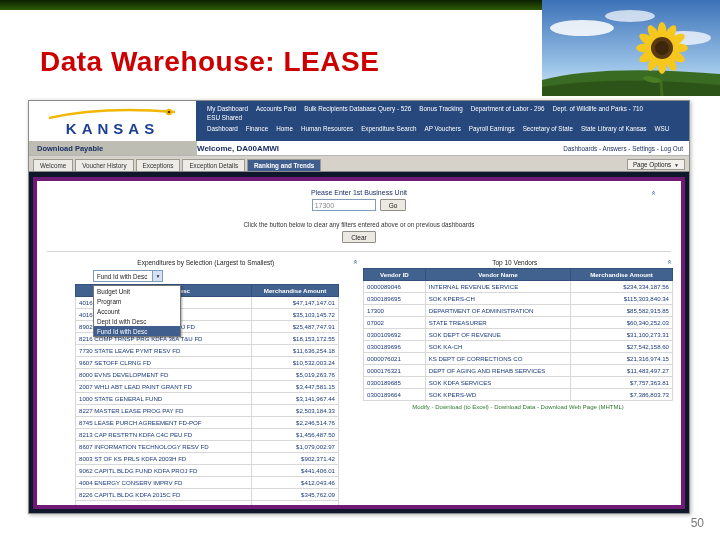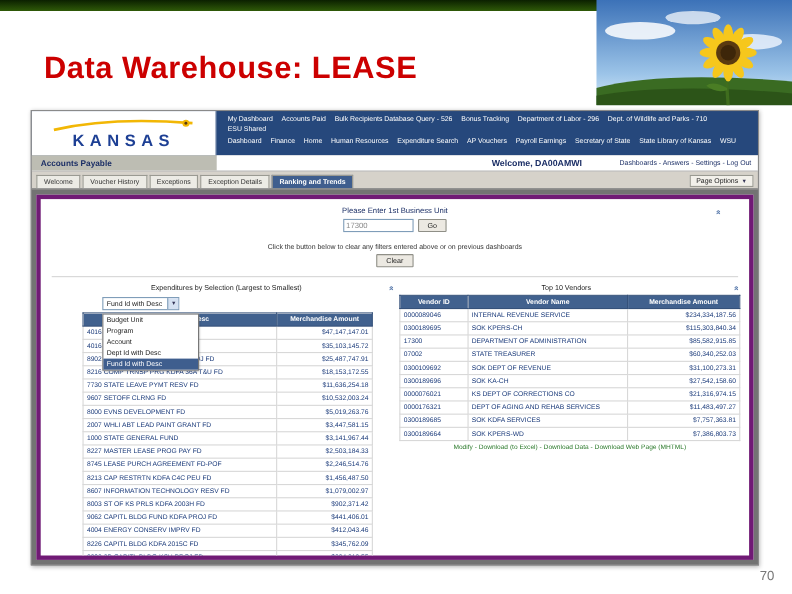--- a/index.html
+++ b/index.html
@@ -5,35 +5,35 @@
   *{margin:0;padding:0;box-sizing:border-box}
   html,body{width:720px;height:540px}
   body{position:relative;background:#ffffff;font-family:"Liberation Sans",sans-serif;overflow:hidden}
 
   .top-strip{position:absolute;left:0;top:0;width:720px;height:10px;
     background:linear-gradient(to bottom,#0b2000,#2f5a08)}
   .sunflower{position:absolute;right:0;top:0;width:178px;height:96px;z-index:2;overflow:hidden}
   .slide-title{position:absolute;left:40px;top:46px;font-size:28px;font-weight:bold;color:#cc0000;letter-spacing:.5px}
   .page-number{position:absolute;right:16px;bottom:10px;font-size:12px;color:#777}
 
-  .app{position:absolute;left:28px;top:100px;width:662px;height:414px;background:#737373;
+  .app{position:absolute;left:28px;top:100px;width:662px;height:414px;background:#0f172a;
     border:1px solid #8a8a8a;box-shadow:1px 1px 4px rgba(0,0,0,.3);font-size:7px;color:#222}
 
   .nav{position:relative;height:40px;background:#26487c}
   .logo{position:absolute;left:0;top:0;width:168px;height:40px;background:#fff;border-right:1px solid #26487c;
     display:flex;align-items:flex-end;justify-content:center;padding-bottom:4px}
   .logo-text{font-size:15px;font-weight:bold;color:#1d3f94;letter-spacing:5px}
   .logo-swoosh{position:absolute;left:18px;top:5px;width:130px;height:14px}
   .nav-links{margin-left:172px;display:flex;flex-wrap:wrap;column-gap:8px;row-gap:2px;padding:4px 6px 0 6px}
   .nav-link{color:#fff;font-size:6.3px;white-space:nowrap;cursor:pointer}
 
   .banner{display:flex;align-items:center;height:15px;background:#fff;border-bottom:1px solid #b5b5b5}
   .section-label{width:168px;height:100%;background:#bdbdb3;color:#1c2f66;font-weight:bold;font-size:7.5px;
     display:flex;align-items:center;padding-left:8px}
-  .welcome{margin-left:250px;font-weight:bold;color:#1c2f66;font-size:8px;white-space:nowrap}
+  .welcome{font-weight:bold;color:#1c2f66;font-size:8px;white-space:nowrap}
   .top-links{margin-left:auto;margin-right:6px;color:#1c2f66;font-size:6.3px;white-space:nowrap}
   .top-links .link{cursor:pointer}
 
   .tabsbar{display:flex;align-items:flex-end;height:16px;background:#d6d2ca;border-bottom:1px solid #8a8a8a;padding:0 4px}
   .tabs-wrap{display:flex;align-items:flex-end}
   .tab{font-size:6.3px;padding:2px 6px;margin-right:2px;background:#ecebe5;border:1px solid #9a9a92;border-bottom:none;color:#333;cursor:pointer;white-space:nowrap}
   .tab.active{background:#3f5e8e;color:#fff;font-weight:bold}
   .page-options{margin-left:auto;display:flex;align-items:center;gap:3px;font-size:6.3px;background:#f2f0ea;
     border:1px solid #9a9a92;padding:1px 5px;margin-bottom:1px;cursor:pointer;white-space:nowrap}
   .caret{font-size:5px;color:#335}
@@ -174,21 +174,21 @@
         <span class="nav-link">Expenditure Search</span>
         <span class="nav-link">AP Vouchers</span>
         <span class="nav-link">Payroll Earnings</span>
         <span class="nav-link">Secretary of State</span>
         <span class="nav-link">State Library of Kansas</span>
         <span class="nav-link">WSU</span>
       </div>
   </div>
 
   <div class="banner">
-    <div class="section-label">Accounts Payable</div>
+    <div class="section-label">Download Payable</div>
     <div class="welcome">Welcome, DA00AMWI</div>
     <div class="top-links" id="topLinks"><span class="link">Dashboards</span>  -  <span class="link">Answers</span>  -  <span class="link">Settings</span>  -  <span class="link">Log Out</span></div>
   </div>
 
   <div class="tabsbar">
     <div class="tabs-wrap" id="tabs">
         <div class="tab">Welcome</div>
         <div class="tab">Voucher History</div>
         <div class="tab">Exceptions</div>
         <div class="tab">Exception Details</div>
@@ -397,13 +397,13 @@
               </tr>
             </tbody>
           </table>
         <div class="green-links">Modify - Download (to Excel) - Download Data - Download Web Page (MHTML)</div>
       </div>
 
     </div>
   </div>
 </div>
 
-<div class="page-number">70</div>
+<div class="page-number">50</div>
 
 </body></html>

